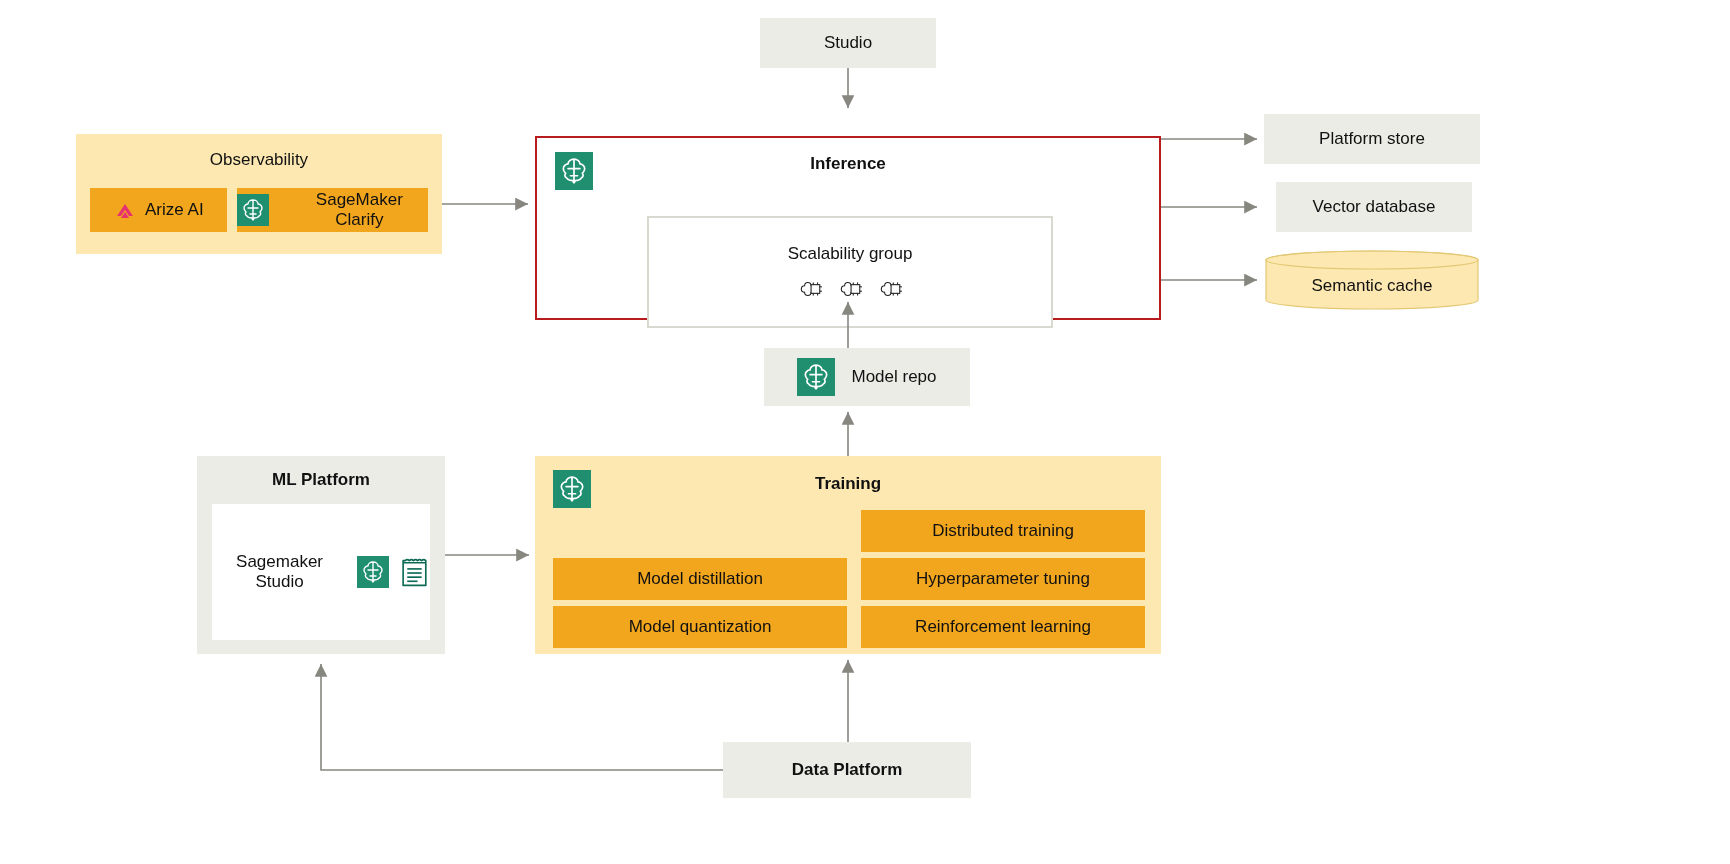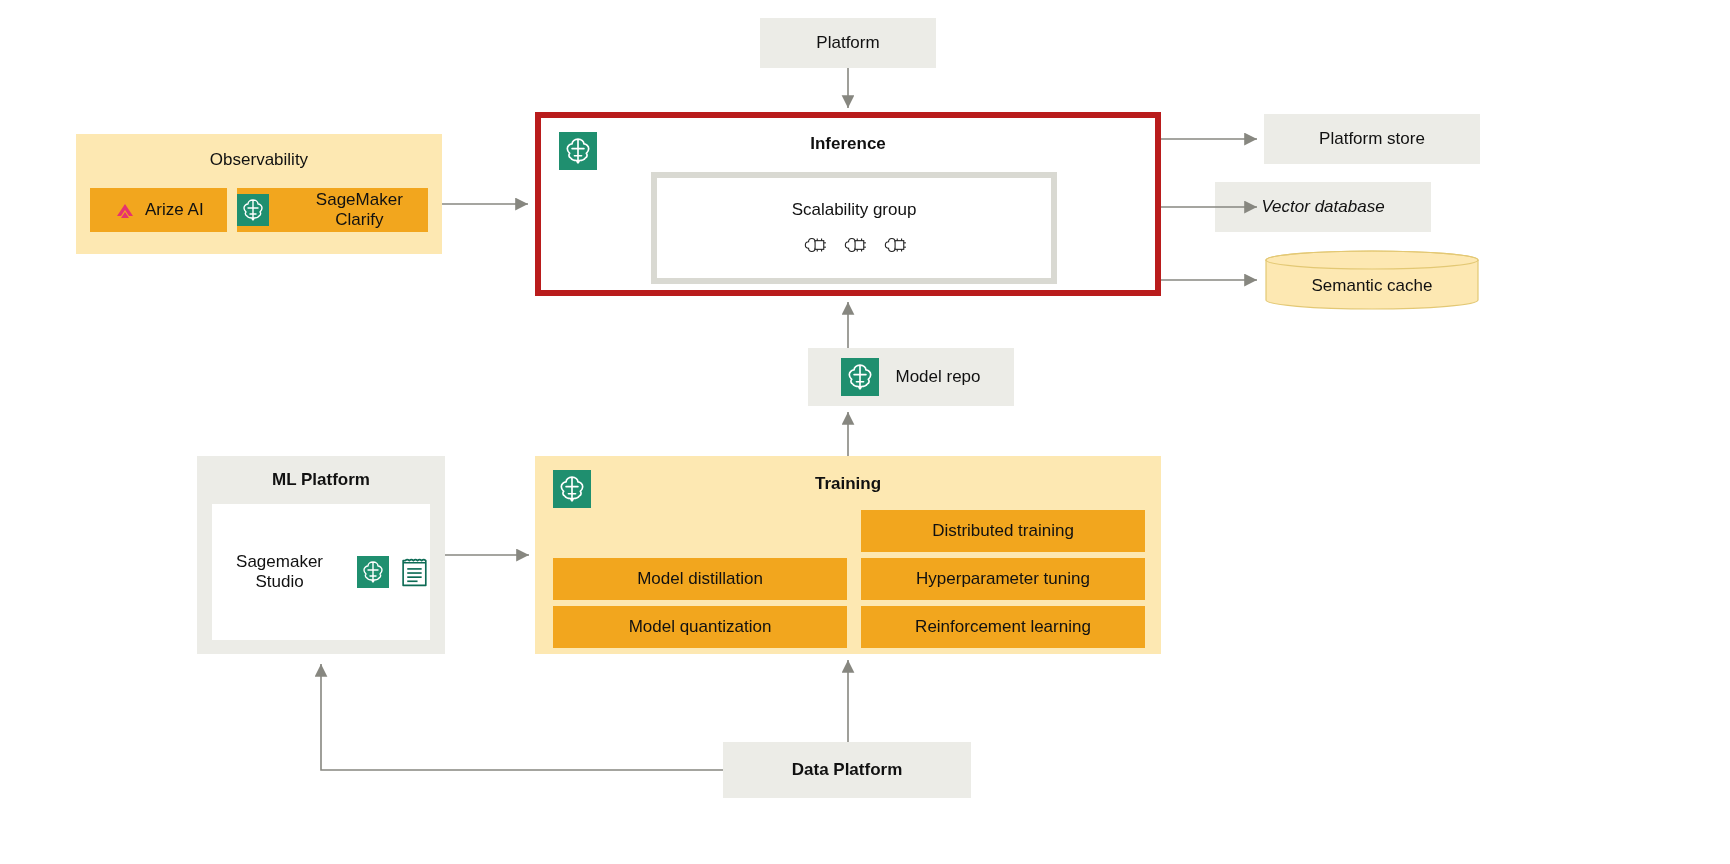--- a/index.html
+++ b/index.html
@@ -23,21 +23,22 @@
     background: #ecece7;
   }
   .yellow-box {
     background: #fde8b2;
   }
   .orange-box {
     background: #f2a61e;
   }
   .white-bordered {
     background: #fff;
-    border: 6px solid #b91c1c;
+    border: 2px solid #b91c1c;
+    margin-top: 24px;
   }
   .title-bold {
     font-weight: 700;
   }
   .sagemaker-icon {
     width: 32px;
     height: 32px;
     flex-shrink: 0;
   }
   .sagemaker-icon-lg {
@@ -85,21 +86,21 @@
       <path d="M12 14 L16 20 L8 20 Z" fill="#e6336f"></path>
     </g>
 
     <marker id="arrowhead" markerWidth="10" markerHeight="10" refX="8" refY="4" orient="auto">
       <path d="M0,0 L8,4 L0,8 z" fill="#878780"></path>
     </marker>
   </defs>
 </svg>
 
 <div class="box grey-box" style="left:760px; top:18px; width:176px; height:50px;">
-  <span>Platform</span>
+  <span>Studio</span>
 </div>
 
 <svg class="arrow-line" style="left:846px; top:68px; width:4px; height:44px;">
   <line x1="2" y1="0" x2="2" y2="40" stroke="#878780" stroke-width="1.6" marker-end="url(#arrowhead)"></line>
 </svg>
 
 <div class="box white-bordered" style="left:535px; top:112px; width:626px; height:184px; justify-content:flex-start; align-items:flex-start; padding:14px 18px;">
   <svg class="sagemaker-icon-lg" viewBox="0 0 32 32" style="position:absolute; left:18px; top:14px;">
       <use href="#sagemaker-glyph"></use>
     </svg>
@@ -143,40 +144,40 @@
   <line x1="0" y1="2" x2="86" y2="2" stroke="#878780" stroke-width="1.6" marker-end="url(#arrowhead)"></line>
 </svg>
 
 <div class="box grey-box" style="left:1264px; top:114px; width:216px; height:50px;">
   <span>Platform store</span>
 </div>
 <svg class="arrow-line" style="left:1161px; top:137px; width:100px; height:4px;">
   <line x1="0" y1="2" x2="96" y2="2" stroke="#878780" stroke-width="1.6" marker-end="url(#arrowhead)"></line>
 </svg>
 
-<div class="box grey-box" style="left:1215px; top:182px; width:216px; height:50px;font-style:italic;">
+<div class="box grey-box" style="left:1276px; top:182px; width:196px; height:50px;">
   <span>Vector database</span>
 </div>
 <svg class="arrow-line" style="left:1161px; top:205px; width:100px; height:4px;">
   <line x1="0" y1="2" x2="96" y2="2" stroke="#878780" stroke-width="1.6" marker-end="url(#arrowhead)"></line>
 </svg>
 
 <div style="position:absolute; left:1264px; top:250px; width:216px; height:64px;">
   <svg width="216" height="64" viewBox="0 0 216 64" style="position:absolute;">
     <ellipse cx="108" cy="10" rx="106" ry="9" fill="#fde8b2" stroke="#e3c874" stroke-width="1.2"></ellipse>
     <path d="M2 10 v40 a106 9 0 0 0 212 0 v-40" fill="#fde8b2" stroke="#e3c874" stroke-width="1.2"></path>
     <ellipse cx="108" cy="10" rx="106" ry="9" fill="none" stroke="#e3c874" stroke-width="1.2"></ellipse>
   </svg>
   <span style="position:absolute; left:0; right:0; top:26px; text-align:center;">Semantic cache</span>
 </div>
 <svg class="arrow-line" style="left:1161px; top:278px; width:100px; height:4px;">
   <line x1="0" y1="2" x2="96" y2="2" stroke="#878780" stroke-width="1.6" marker-end="url(#arrowhead)"></line>
 </svg>
 
-<div class="box grey-box" style="left:808px; top:348px; width:206px; height:58px; gap:16px;">
+<div class="box grey-box" style="left:764px; top:348px; width:206px; height:58px; gap:16px;">
   <svg class="sagemaker-icon-lg" viewBox="0 0 32 32">
       <use href="#sagemaker-glyph"></use>
     </svg>
   <span>Model repo</span>
 </div>
 
 <svg class="arrow-line" style="left:846px; top:296px; width:4px; height:52px;">
   <line x1="2" y1="52" x2="2" y2="6" stroke="#878780" stroke-width="1.6" marker-end="url(#arrowhead)"></line>
 </svg>
 

